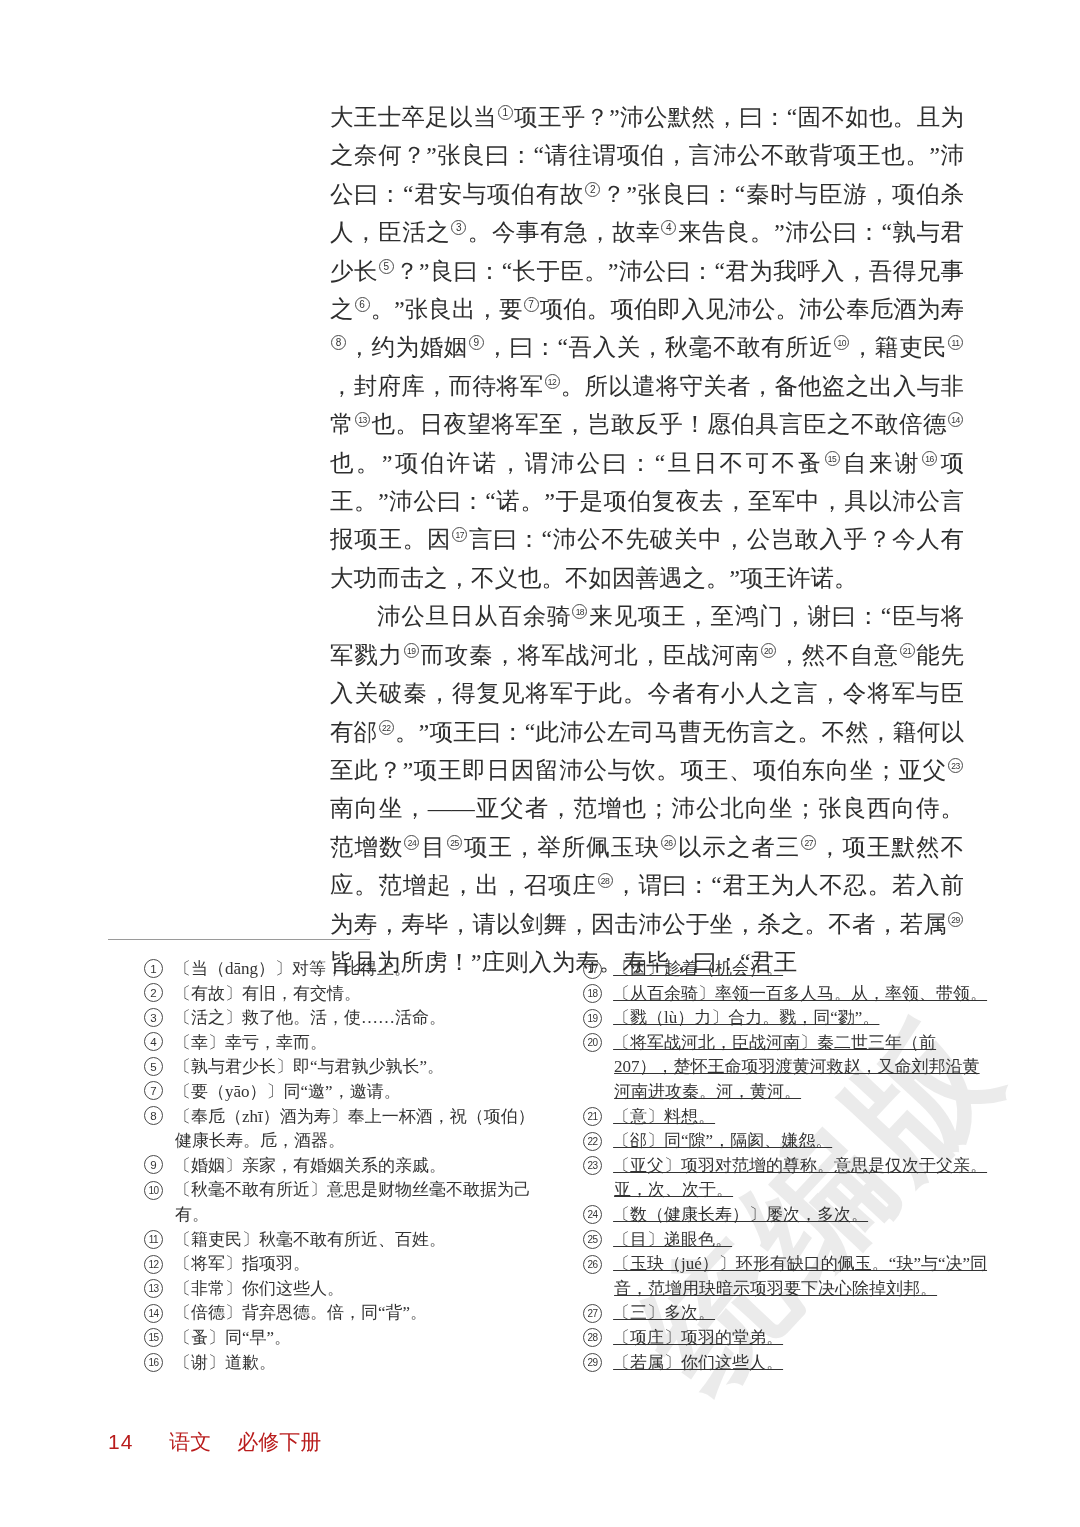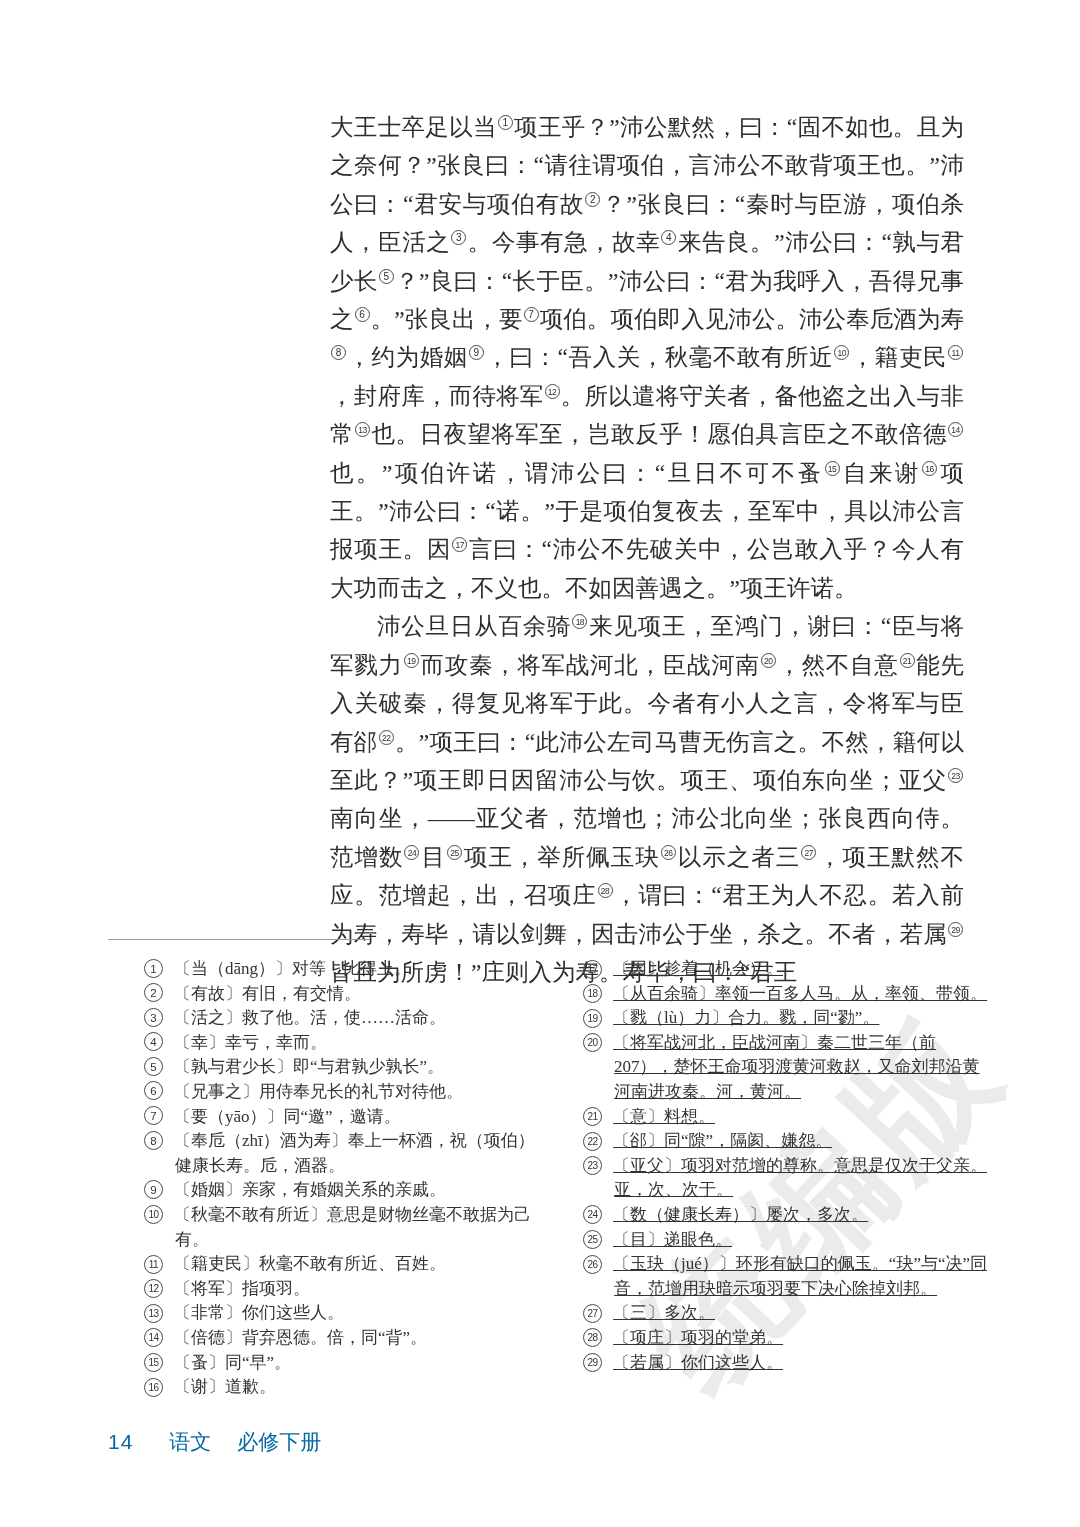--- a/index.html
+++ b/index.html
@@ -11,21 +11,20 @@
     overflow:hidden;
   }
   
   .main-text{
     position:absolute;
     left:330px;top:98px;width:634px;
     font-size:23.5px;line-height:38.4px;
     color:#2e2e2e;
     text-align:justify;
     z-index:2;
-    margin-top:10px;
   }
   .main-text p{margin:0;}
   .main-text p.indent{text-indent:2em;}
   sup.circ{
     display:inline-block;
     width:15px;height:15px;line-height:14px;
     border:1px solid #4a4a4a;border-radius:50%;
     font-size:10px;text-align:center;
     vertical-align:9px;
     margin:0 1px;
@@ -60,21 +59,21 @@
     margin-right:11px;
     text-indent:0;
     font-family:"Liberation Sans","DejaVu Sans",sans-serif;
     box-sizing:border-box;
     color:#333;
   }
   .fn-num.two{font-size:10px;letter-spacing:-0.5px;}
   
   .page-footer{
     position:absolute;left:108px;top:1428px;
-    font-size:21px;color:#0369a1;
+    font-size:21px;color:#b91c1c;
     z-index:2;
   }
   .page-footer .pagenum{
     font-family:"Liberation Sans","DejaVu Sans",sans-serif;
     margin-right:36px;letter-spacing:1px;
   }
   .page-footer .subject{margin-right:26px;}
   
   .watermark{
     position:absolute;
@@ -104,21 +103,20 @@
 
   <hr class="footnote-rule">
 
   <section class="footnotes">
     <ol class="fn-col left">
         <li class="fn-item"><span class="fn-num">1</span><span>〔当（dāng）〕对等，比得上。</span></li>
         <li class="fn-item"><span class="fn-num">2</span><span>〔有故〕有旧，有交情。</span></li>
         <li class="fn-item"><span class="fn-num">3</span><span>〔活之〕救了他。活，使……活命。</span></li>
         <li class="fn-item"><span class="fn-num">4</span><span>〔幸〕幸亏，幸而。</span></li>
         <li class="fn-item"><span class="fn-num">5</span><span>〔孰与君少长〕即“与君孰少孰长”。</span></li>
-        <li class="fn-item"><span class="fn-num">6</span><span>〔兄事之〕用侍奉兄长的礼节对待他。</span></li>
         <li class="fn-item"><span class="fn-num">7</span><span>〔要（yāo）〕同“邀”，邀请。</span></li>
         <li class="fn-item"><span class="fn-num">8</span><span>〔奉卮（zhī）酒为寿〕奉上一杯酒，祝（项伯）健康长寿。卮，酒器。</span></li>
         <li class="fn-item"><span class="fn-num">9</span><span>〔婚姻〕亲家，有婚姻关系的亲戚。</span></li>
         <li class="fn-item"><span class="fn-num two">10</span><span>〔秋毫不敢有所近〕意思是财物丝毫不敢据为己有。</span></li>
         <li class="fn-item"><span class="fn-num two">11</span><span>〔籍吏民〕秋毫不敢有所近、百姓。</span></li>
         <li class="fn-item"><span class="fn-num two">12</span><span>〔将军〕指项羽。</span></li>
         <li class="fn-item"><span class="fn-num two">13</span><span>〔非常〕你们这些人。</span></li>
         <li class="fn-item"><span class="fn-num two">14</span><span>〔倍德〕背弃恩德。倍，同“背”。</span></li>
         <li class="fn-item"><span class="fn-num two">15</span><span>〔蚤〕同“早”。</span></li>
         <li class="fn-item"><span class="fn-num two">16</span><span>〔谢〕道歉。</span></li>

